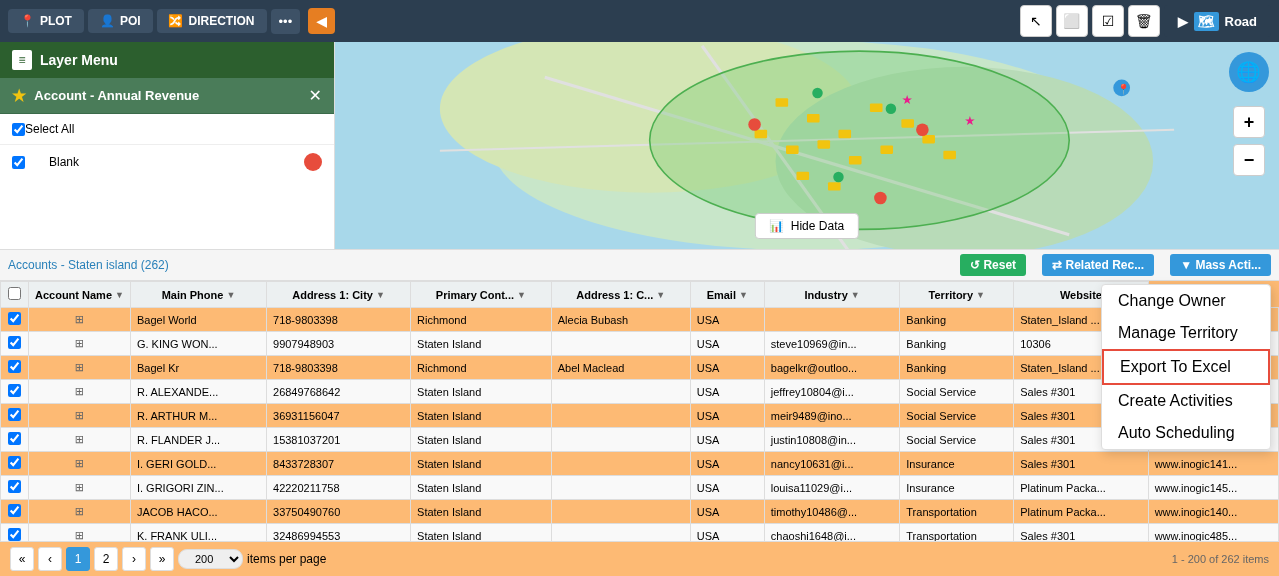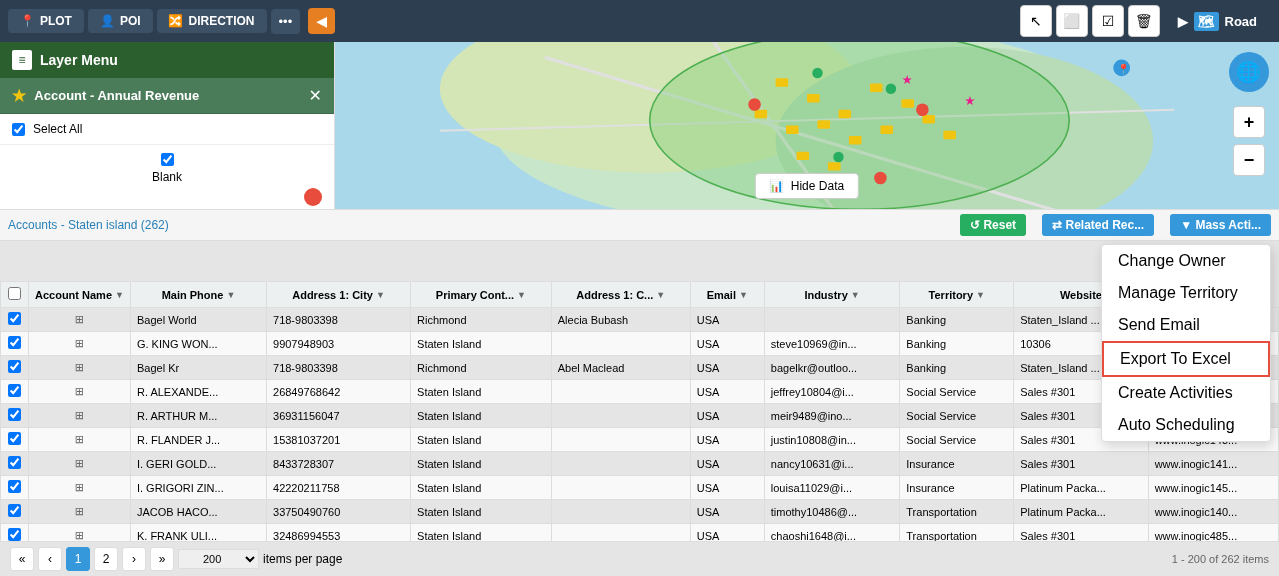--- a/index.html
+++ b/index.html
@@ -135,30 +135,28 @@
       font-size: 16px;
       cursor: pointer;
     }
     .layer-star {
       color: #f1c40f;
       font-size: 16px;
     }
     .select-all-row {
       display: flex;
       align-items: flex-end;
-      gap: 8px;
       padding: 8px 12px;
       border-bottom: 1px solid #eee;
     }
     .blank-row {
       display: flex;
       align-items: center;
-      gap: 4px;
+      gap: 24px;
       padding: 8px 12px;
-      flex-direction: column;
     }
     .red-dot {
       width: 18px;
       height: 18px;
       background: #e74c3c;
       border-radius: 50%;
       flex-shrink: 0;
       margin-left: auto;
     }
 
@@ -222,21 +220,21 @@
       top: 10px;
       display: flex;
       flex-direction: column;
       align-items: center;
       gap: 6px;
     }
 
     
     .bottom-section {
       flex-shrink: 0;
-      background: #e5e5e5;
+      background: #fdba74;
       border-top: 1px solid #ddd;
       display: flex;
       flex-direction: column;
     }
     .data-toolbar {
       display: flex;
       align-items: center;
       padding: 4px 8px;
       background: #f5f5f5;
       border-bottom: 1px solid #ddd;
@@ -262,21 +260,20 @@
     .reset-btn { background: #27ae60; color: #fff; margin-left: auto; }
     .related-btn { background: #3498db; color: #fff; }
     .mass-btn { background: #3498db; color: #fff; }
 
     
     .data-table-wrapper {
       overflow-x: auto;
       overflow-y: auto;
       max-height: 260px;
       position: relative;
-      margin-top: 40px;
     }
     table {
       border-collapse: collapse;
       width: 100%;
       min-width: 1100px;
     }
     thead th {
       background: #ecf0f1;
       border: 1px solid #ddd;
       padding: 5px 6px;
@@ -326,23 +323,23 @@
       background: #fff;
       border-radius: 3px;
       display: flex;
       align-items: center;
       justify-content: center;
       cursor: pointer;
       font-size: 12px;
     }
     .page-btn.active { background: #3498db; color: #fff; border-color: #3498db; }
     .per-page-select {
-      padding: 2px 20px;
+      padding: 2px 12px;
       border: 1px solid #ddd;
-      border-radius: 0;
+      border-radius: 9px;
       font-size: 11px;
     }
     .page-info { margin-left: auto; font-size: 11px; color: #666; }
 
     
     .dropdown-menu {
       position: absolute;
       right: 0;
       top: 30px;
       background: #fff;
@@ -494,21 +491,20 @@
     <a href="#" class="data-link">Accounts - Staten island (262)</a>
     <button class="action-btn reset-btn">↺ Reset</button>
     <button class="action-btn related-btn">⇄ Related Rec...</button>
     <div class="dropdown-container">
       <button class="action-btn mass-btn">▼ Mass Acti...</button>
 
       <div class="dropdown-menu">
 
       <div class="dropdown-item">Change Owner</div>
           <div class="dropdown-item">Manage Territory</div>
-          <div class="dropdown-item">Send Email</div>
           <div class="dropdown-item highlighted">Export To Excel</div>
           <div class="dropdown-item">Create Activities</div>
           <div class="dropdown-item">Auto Scheduling</div>
         </div>
     </div>
   </div>
 
   <div class="data-table-wrapper">
     <table>
       <thead>

